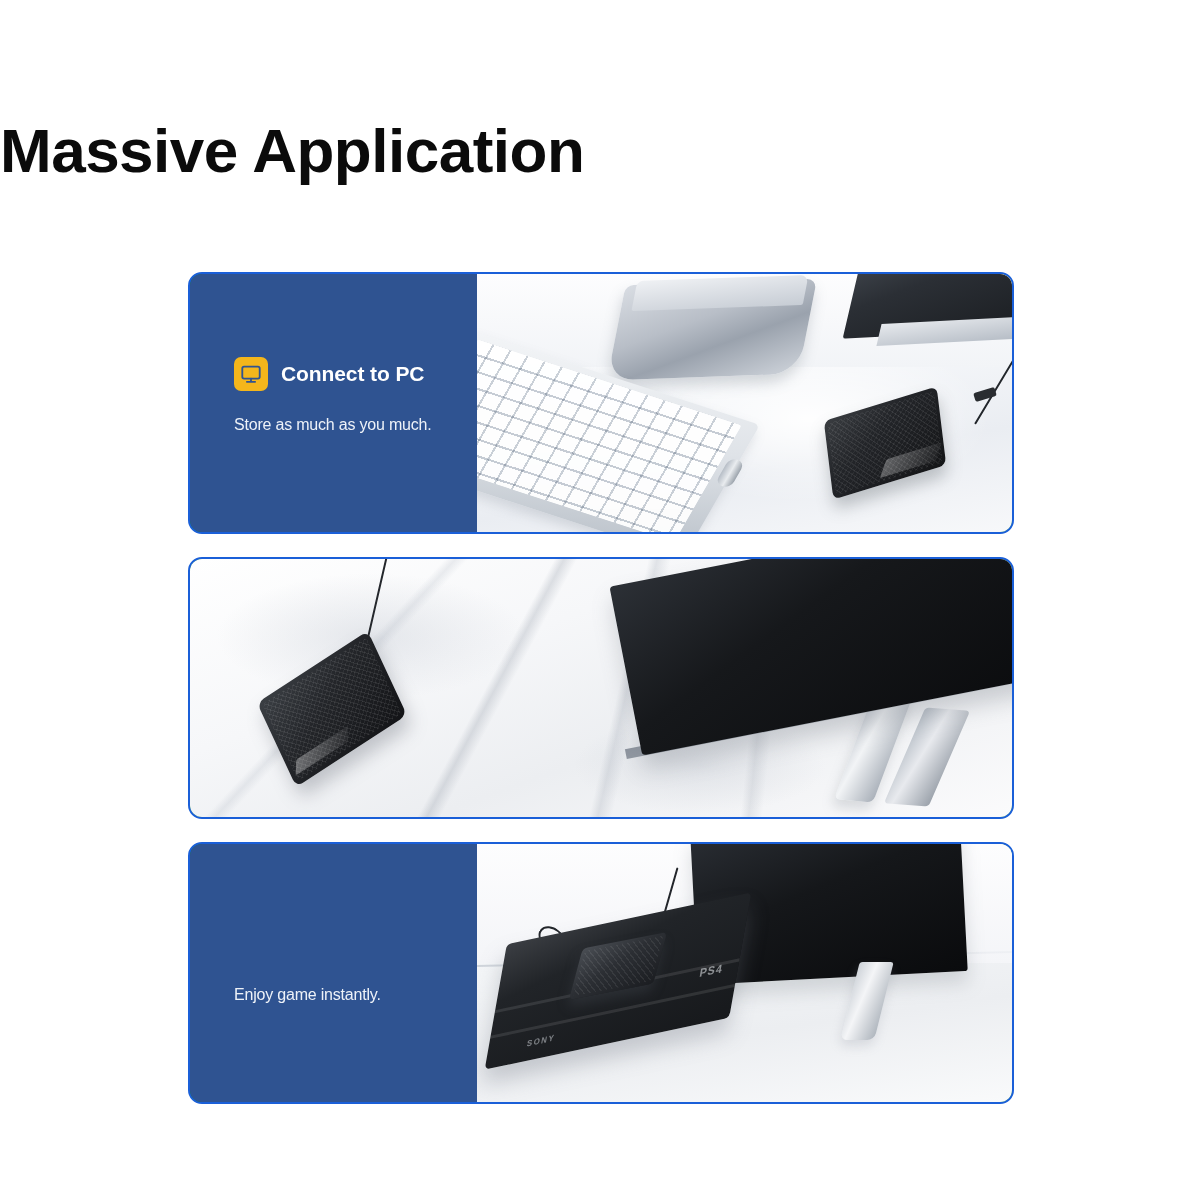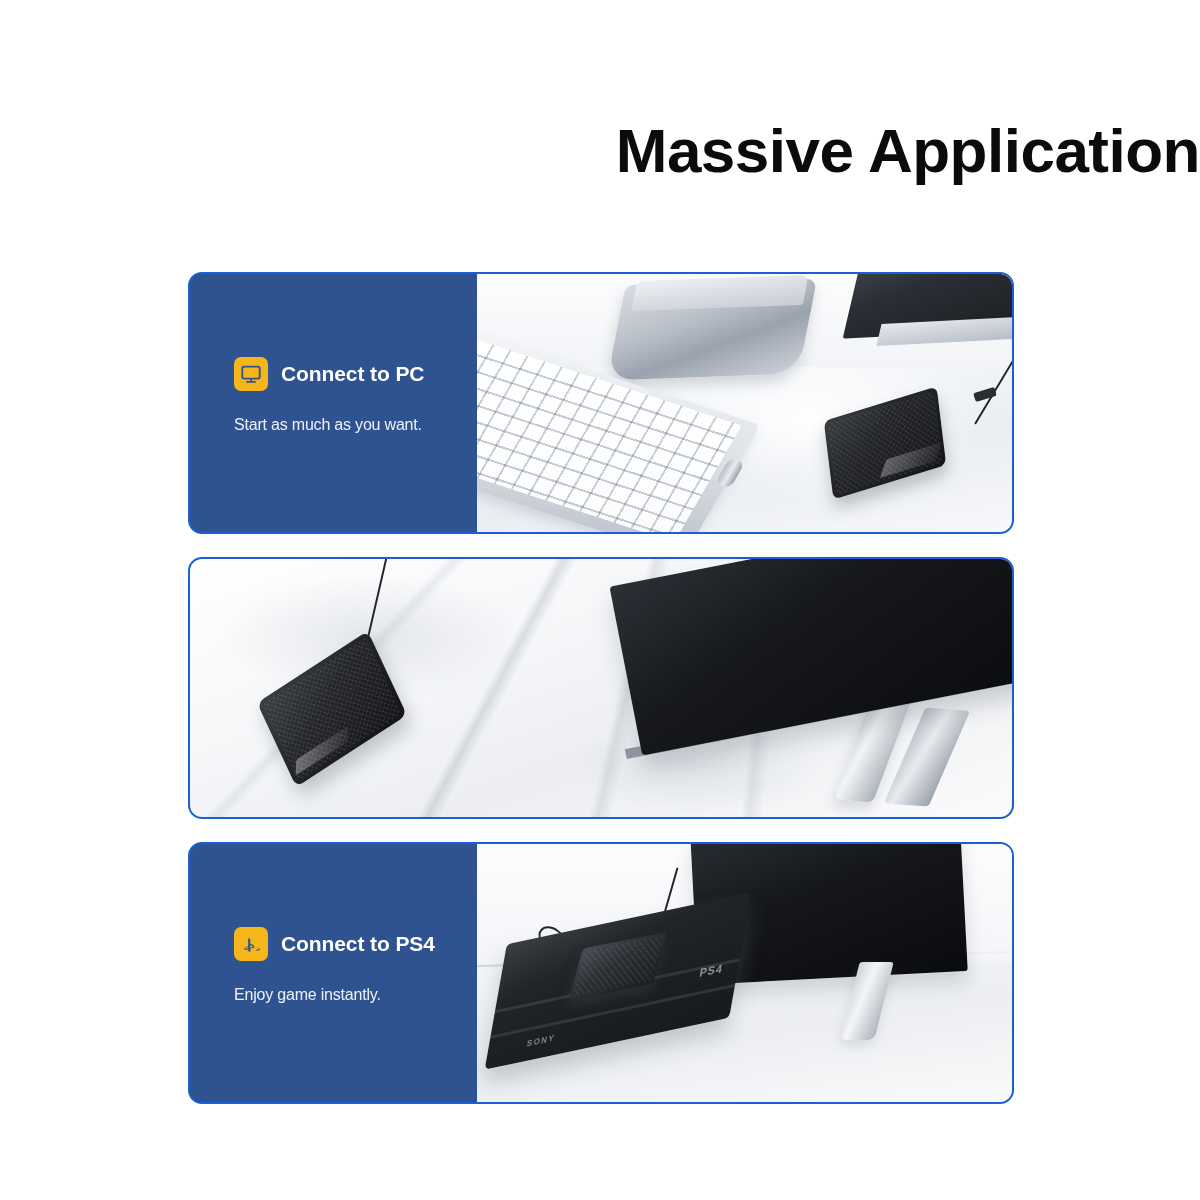--- a/index.html
+++ b/index.html
@@ -21,21 +21,21 @@
     height: 1200px;
     background: #ffffff;
   }
 
   
   .page-title {
     position: absolute;
     left: 0;
     top: 113px;
     width: 1200px;
-    text-align: right;
+    text-align: left;
     font-size: 62px;
     line-height: 76px;
     font-weight: 700;
     letter-spacing: -0.5px;
     color: #0b0b0b;
     font-family: "Liberation Sans", sans-serif;
   }
 
   
   .cards {
@@ -385,21 +385,21 @@
         <div class="panel-head">
           <span class="icon-badge">
             <svg width="22" height="22" viewBox="0 0 24 24" fill="none" stroke="#2f5391" stroke-width="2" stroke-linecap="round" stroke-linejoin="round">
               <rect x="2.5" y="4" width="19" height="13" rx="2"></rect>
               <line x1="12" y1="17" x2="12" y2="20"></line>
               <line x1="7.5" y1="20.5" x2="16.5" y2="20.5"></line>
             </svg>
           </span>
           <span class="card-heading">Connect to PC</span>
         </div>
-        <div class="card-sub">Start as much as you want.</div>
+        <div class="card-sub">Store as much as you much.</div>
       </div>
       <div class="card-photo p1">
         <div class="p1-wall"></div>
         <div class="p1-screen"></div>
         <div class="p1-screen-chin"></div>
         <div class="p1-stand"></div>
         <div class="p1-stand-top"></div>
         <div class="p1-gloss"></div>
         <div class="p1-kb">
           <div class="p1-kb-keys"></div>
@@ -424,30 +424,20 @@
         <div class="p2-cable"></div>
         <div class="p2-hdd">
           <div class="p2-hdd-tex"></div>
           <div class="p2-hdd-brand"></div>
         </div>
       </div>
     </div>
 
     <div class="card">
       <div class="card-panel">
-        <div class="panel-head">
-          <span class="icon-badge">
-            <svg width="22" height="22" viewBox="0 0 24 24" fill="none" stroke="none">
-              <path d="M11.4 3.2 v17.4 l-2.5 -0.9 V6.6 c0 -0.6 0.3 -1 0.8 -0.9 c0.7 0.1 1.5 0.6 1.5 1.6 v4.4 l2.1 0.8 c1.5 0.6 2.3 1.4 2.3 2.6 c0 1.2 -1 1.9 -2.6 1.5 l-0.9 -0.25 v-1.1 l1.1 0.3 c0.65 0.18 0.95 -0.05 0.95 -0.5 c0 -0.5 -0.35 -0.9 -1.1 -1.2 l-1.7 -0.65 Z" fill="#2f5391"></path>
-              <path d="M5.6 16.4 c-1.3 0.5 -1.5 1.2 -0.3 1.65 c1.2 0.45 3 0.4 4.2 -0.05 v-1.1 c-0.9 0.33 -2.2 0.4 -2.95 0.13 c-0.55 -0.2 -0.45 -0.55 0.25 -0.82 l2.7 -0.98 v-1.2 Z" fill="#2f5391"></path>
-              <path d="M17.6 15.9 l2.4 0.85 c0.75 0.27 0.8 0.62 0.2 0.85 l-2.6 0.95 v1.15 l3.35 -1.2 c1.25 -0.45 1.35 -1.2 0.15 -1.65 l-3.5 -1.25 Z" fill="#2f5391"></path>
-            </svg>
-          </span>
-          <span class="card-heading">Connect to PS4</span>
-        </div>
         <div class="card-sub">Enjoy game instantly.</div>
       </div>
       <div class="card-photo p3">
         <div class="p3-wall"></div>
         <div class="p3-deskline"></div>
         <div class="p3-tv-rim"></div>
         <div class="p3-tv"></div>
         <div class="p3-tvstand"></div>
         <div class="p3-cable"></div>
         <div class="p3-cable-loop"></div>

